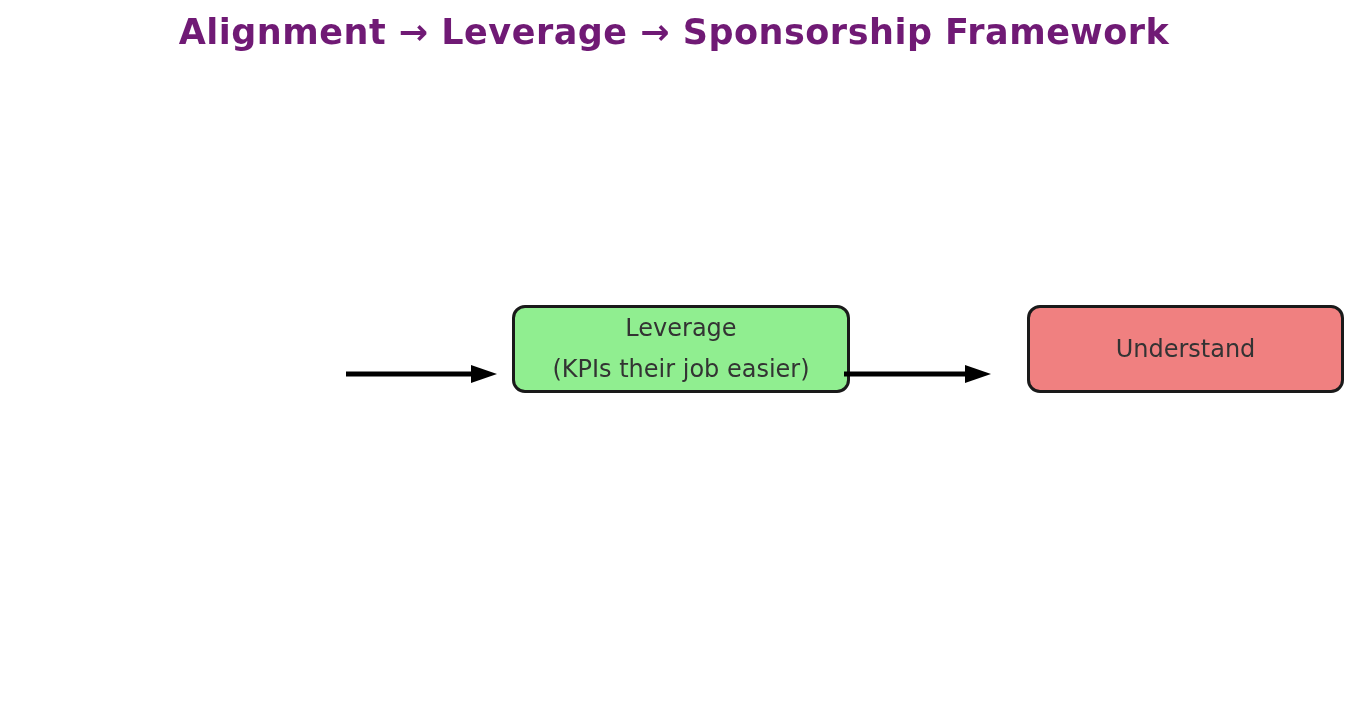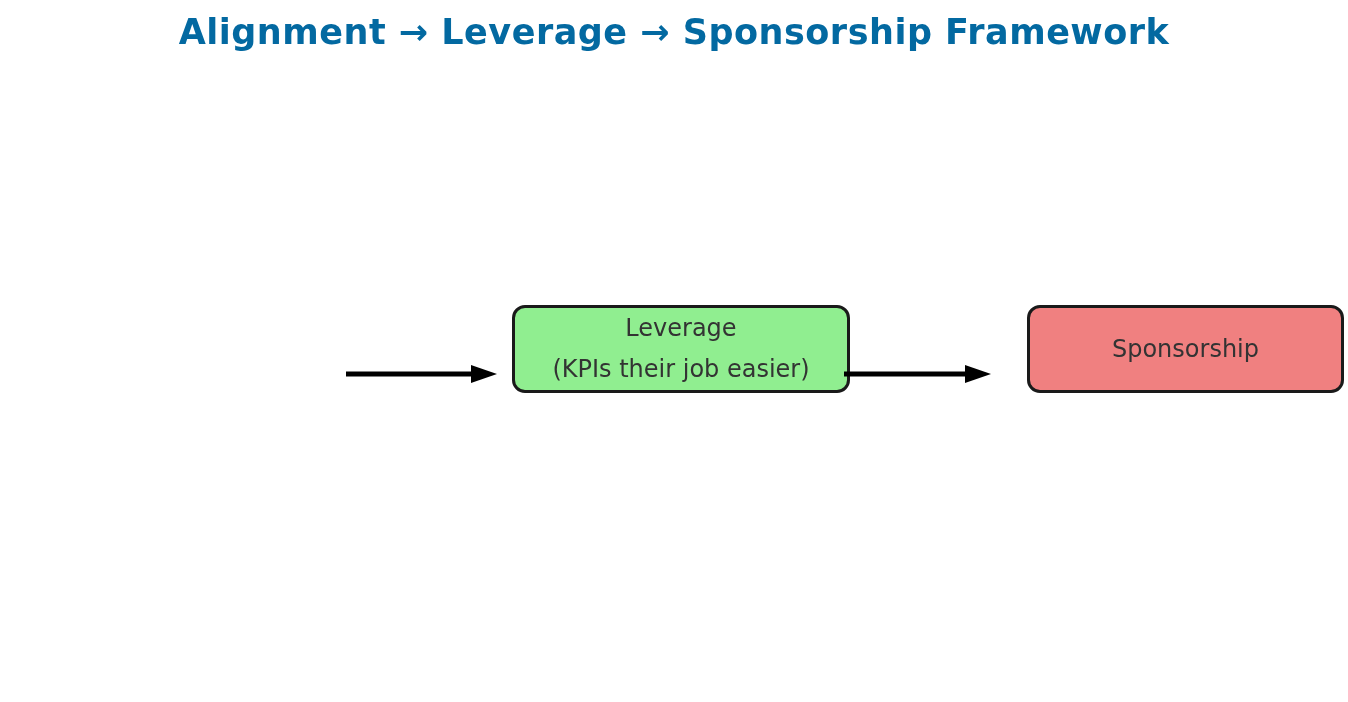--- a/index.html
+++ b/index.html
@@ -12,21 +12,21 @@
     overflow: hidden;
   }
   .title {
     position: absolute;
     top: 13px;
     left: 0;
     width: 100%;
     text-align: center;
     font-size: 35px;
     font-weight: bold;
-    color: #0369a1;
+    color: #701a75;
     letter-spacing: 0.5px;
     line-height: 1.1;
   }
   .node {
     position: absolute;
     top: 305px;
     height: 88px;
     box-sizing: border-box;
     border: 3px solid #1a1a1a;
     border-radius: 13px;
@@ -60,21 +60,21 @@
 
   <div class="title">Alignment → Leverage → Sponsorship Framework</div>
 
 
   <div class="node" id="node-leverage" style="background-color: rgb(144, 238, 144);">
     <div class="line">Leverage</div>
     <div class="line">(KPIs their job easier)</div>
   </div>
 
   <div class="node" id="node-sponsorship" style="background-color: rgb(240, 128, 128);">
-    <div class="line">Sponsorship</div>
+    <div class="line">Understand</div>
   </div>
 
   <svg class="arrow-layer" viewBox="0 0 1348 702">
     <g>
       <line x1="346" y1="374" x2="476" y2="374" stroke="#000000" stroke-width="5"></line>
       <polygon points="497,374 471,365 471,383" fill="#000000"></polygon>
     </g>
     <g>
       <line x1="844" y1="374" x2="970" y2="374" stroke="#000000" stroke-width="5"></line>
       <polygon points="991,374 965,365 965,383" fill="#000000"></polygon>

